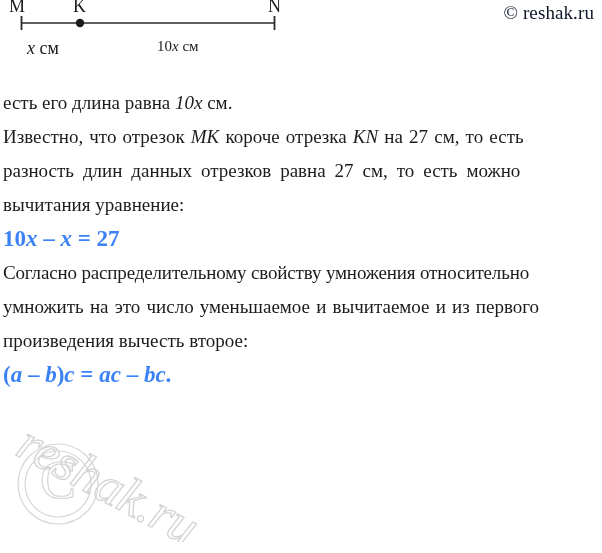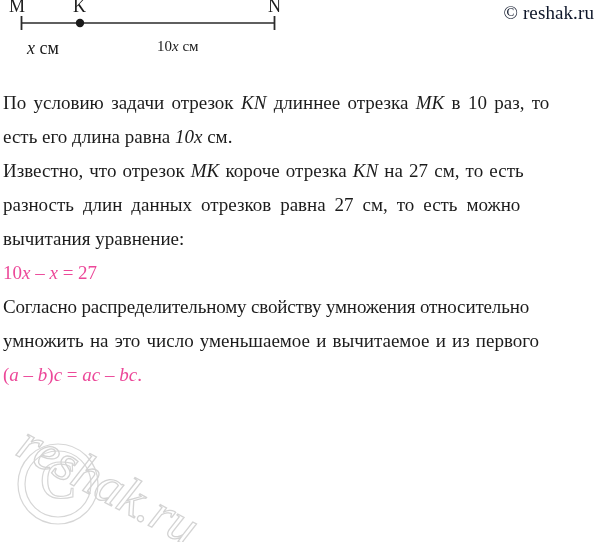--- a/index.html
+++ b/index.html
@@ -66,25 +66,26 @@
     line-height: 34px;
     height: 34px;
     white-space: nowrap;
     color: #1c1c1c;
   }
   .math-italic {
     font-style: italic;
   }
   .eq-line {
     display: block;
-    font-size: 19px;
+    font-size: 23px;
     line-height: 34px;
     height: 34px;
     white-space: nowrap;
-    color: #ec4899;
+    color: #3b82f6;
+    font-weight: bold;
   }
   
   .ws1 { word-spacing: 1.4px; }
   .ws2 { word-spacing: 2.6px; }
   .ws3 { word-spacing: 4.2px; }
   .ws0 { word-spacing: 0px; }
   .tight { letter-spacing: -.15px; }
 </style>
 </head>
 <body>
@@ -118,23 +119,20 @@
     </g>
     <text x="52" y="106" text-anchor="middle" font-family="Liberation Serif, serif" font-size="54" fill="none" stroke="#cfcfcf" stroke-width="1.2">C</text>
     <text x="8" y="62" transform="rotate(28 8 62)" font-family="Liberation Serif, serif" font-size="52" font-style="italic" fill="none" stroke="#cccccc" stroke-width="1.3">reshak.ru</text>
   </svg>
 </div>
 
 <div id="solution-text">
 
 
 
-  <span class="txt-line ws2">
-    <span>По условию задачи отрезок <i class="math-italic">KN</i> длиннее отрезка <i class="math-italic">MK</i> в 10 раз, то</span>
-  </span>
 
   <span class="txt-line ws0">
     <span>есть его длина равна  <i class="math-italic">10x</i> см.</span>
   </span>
 
   <span class="txt-line ws1">
     <span>Известно, что отрезок  <i class="math-italic">MK</i>  короче отрезка  <i class="math-italic">KN</i>  на 27 см, то есть</span>
   </span>
 
   <span class="txt-line ws3">
@@ -151,18 +149,21 @@
 
   <span class="txt-line ws0 tight">
     <span>Согласно распределительному свойству умножения относительно</span>
   </span>
 
 
   <span class="txt-line ws1">
     <span>умножить на это число уменьшаемое и вычитаемое и из первого</span>
   </span>
 
+  <span class="txt-line ws0">
+    <span>произведения вычесть второе:</span>
+  </span>
 
   <span class="eq-line ws0">
     <span>(<i class="math-italic">a</i> – <i class="math-italic">b</i>)<i class="math-italic">c</i> = <i class="math-italic">a</i><i class="math-italic">c</i> – <i class="math-italic">b</i><i class="math-italic">c</i>.</span>
   </span>
 
 </div>
 
 </body></html>

